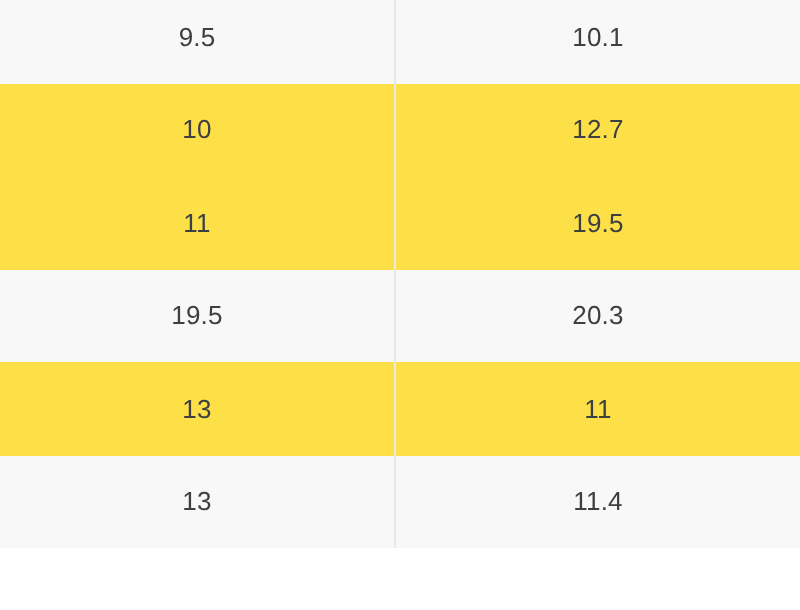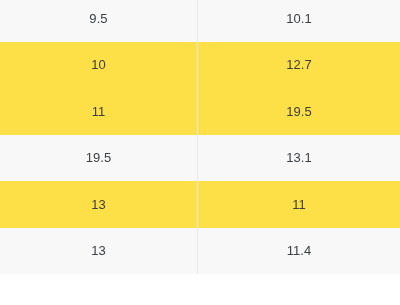--- a/index.html
+++ b/index.html
@@ -84,21 +84,21 @@
           <tr class="row-even">
             <td class="col-left">10</td>
             <td class="col-right">12.7</td>
           </tr>
           <tr class="row-even">
             <td class="col-left">11</td>
             <td class="col-right">19.5</td>
           </tr>
           <tr class="row-odd">
             <td class="col-left">19.5</td>
-            <td class="col-right">13.1</td>
+            <td class="col-right">20.3</td>
           </tr>
           <tr class="row-even">
             <td class="col-left">13</td>
             <td class="col-right">11</td>
           </tr>
           <tr class="row-odd">
             <td class="col-left">13</td>
             <td class="col-right">11.4</td>
           </tr>
         </tbody>

